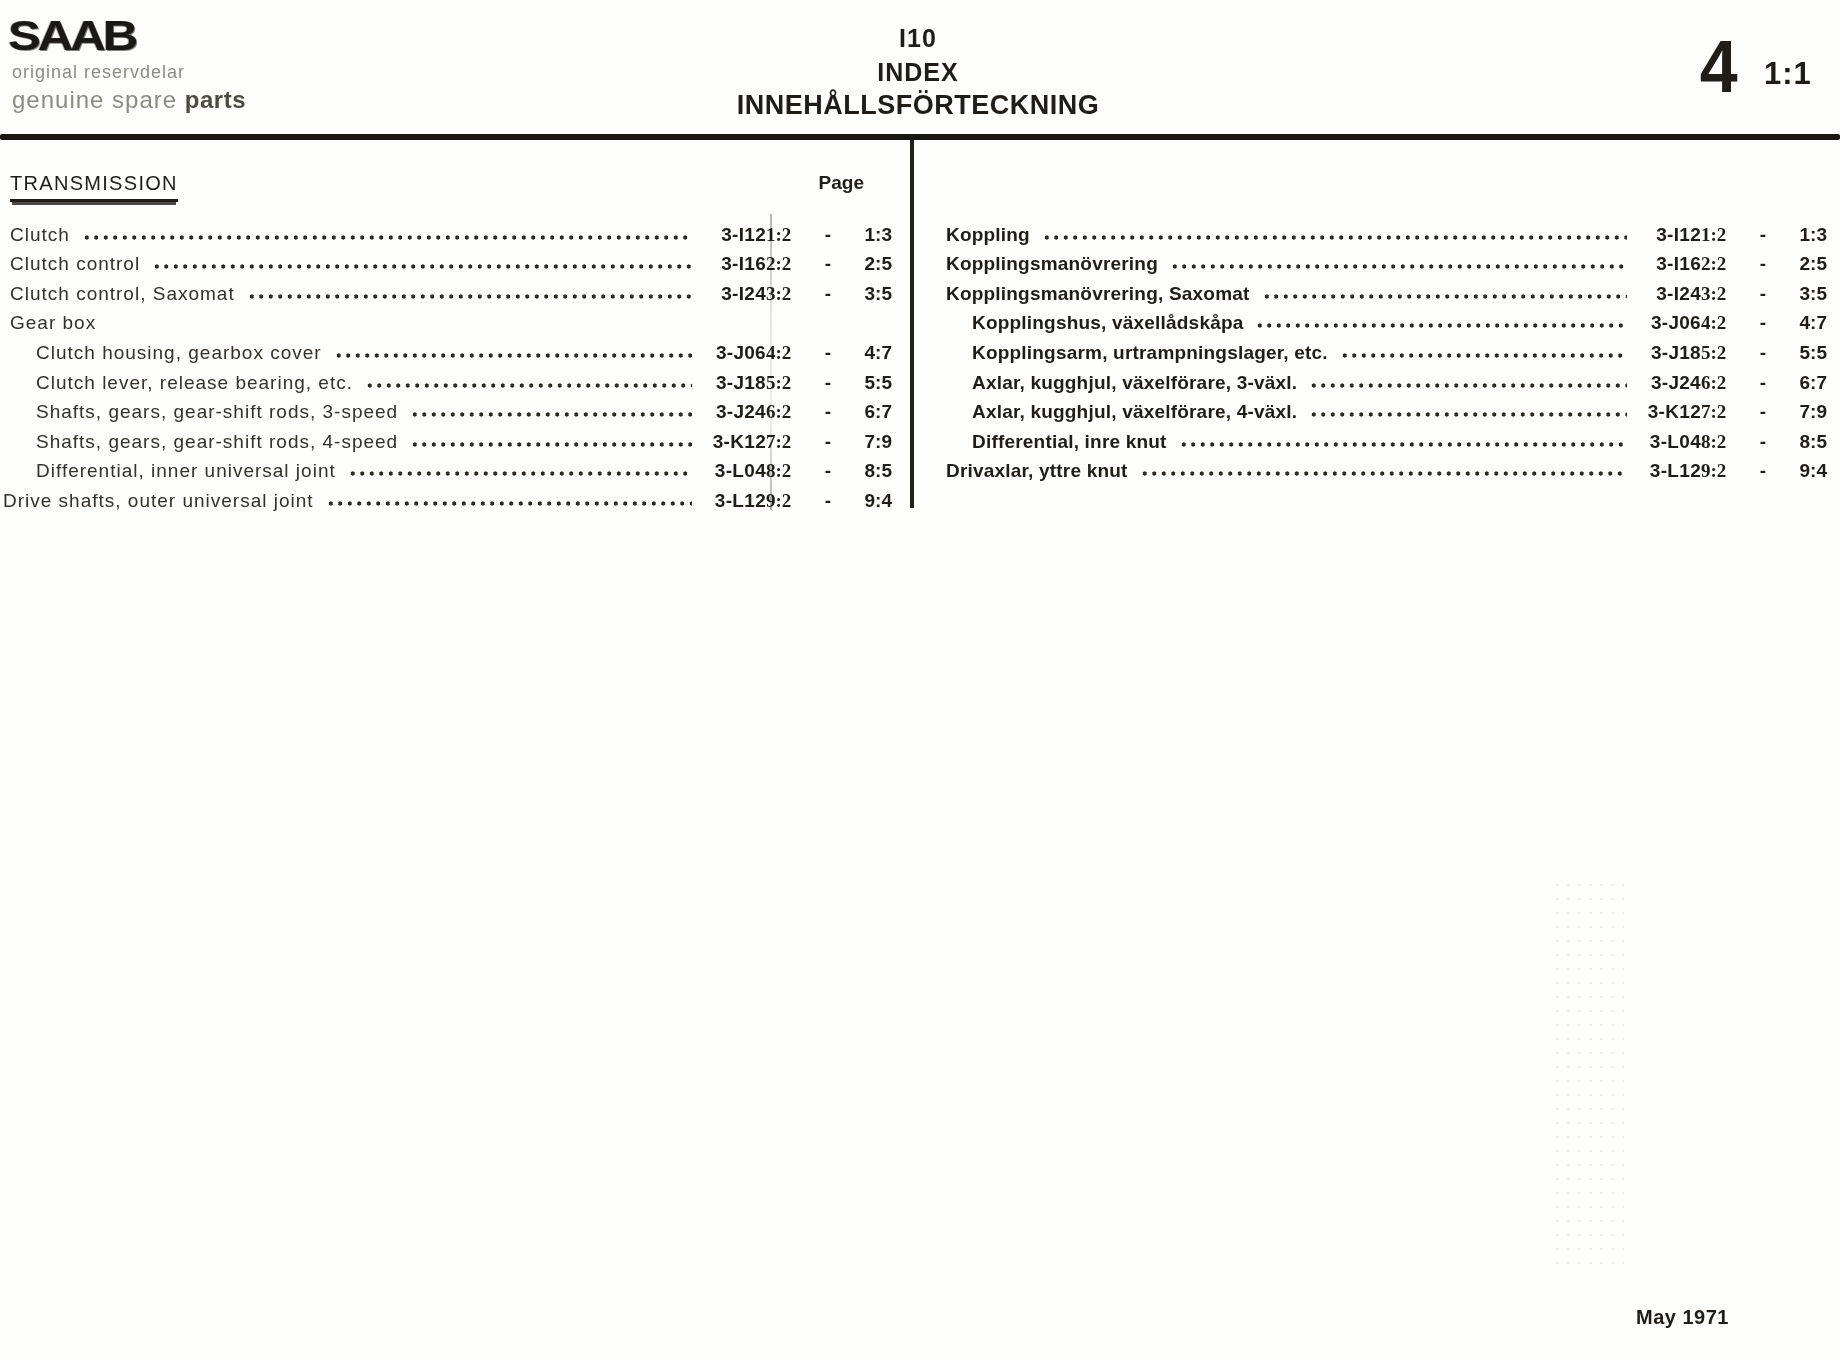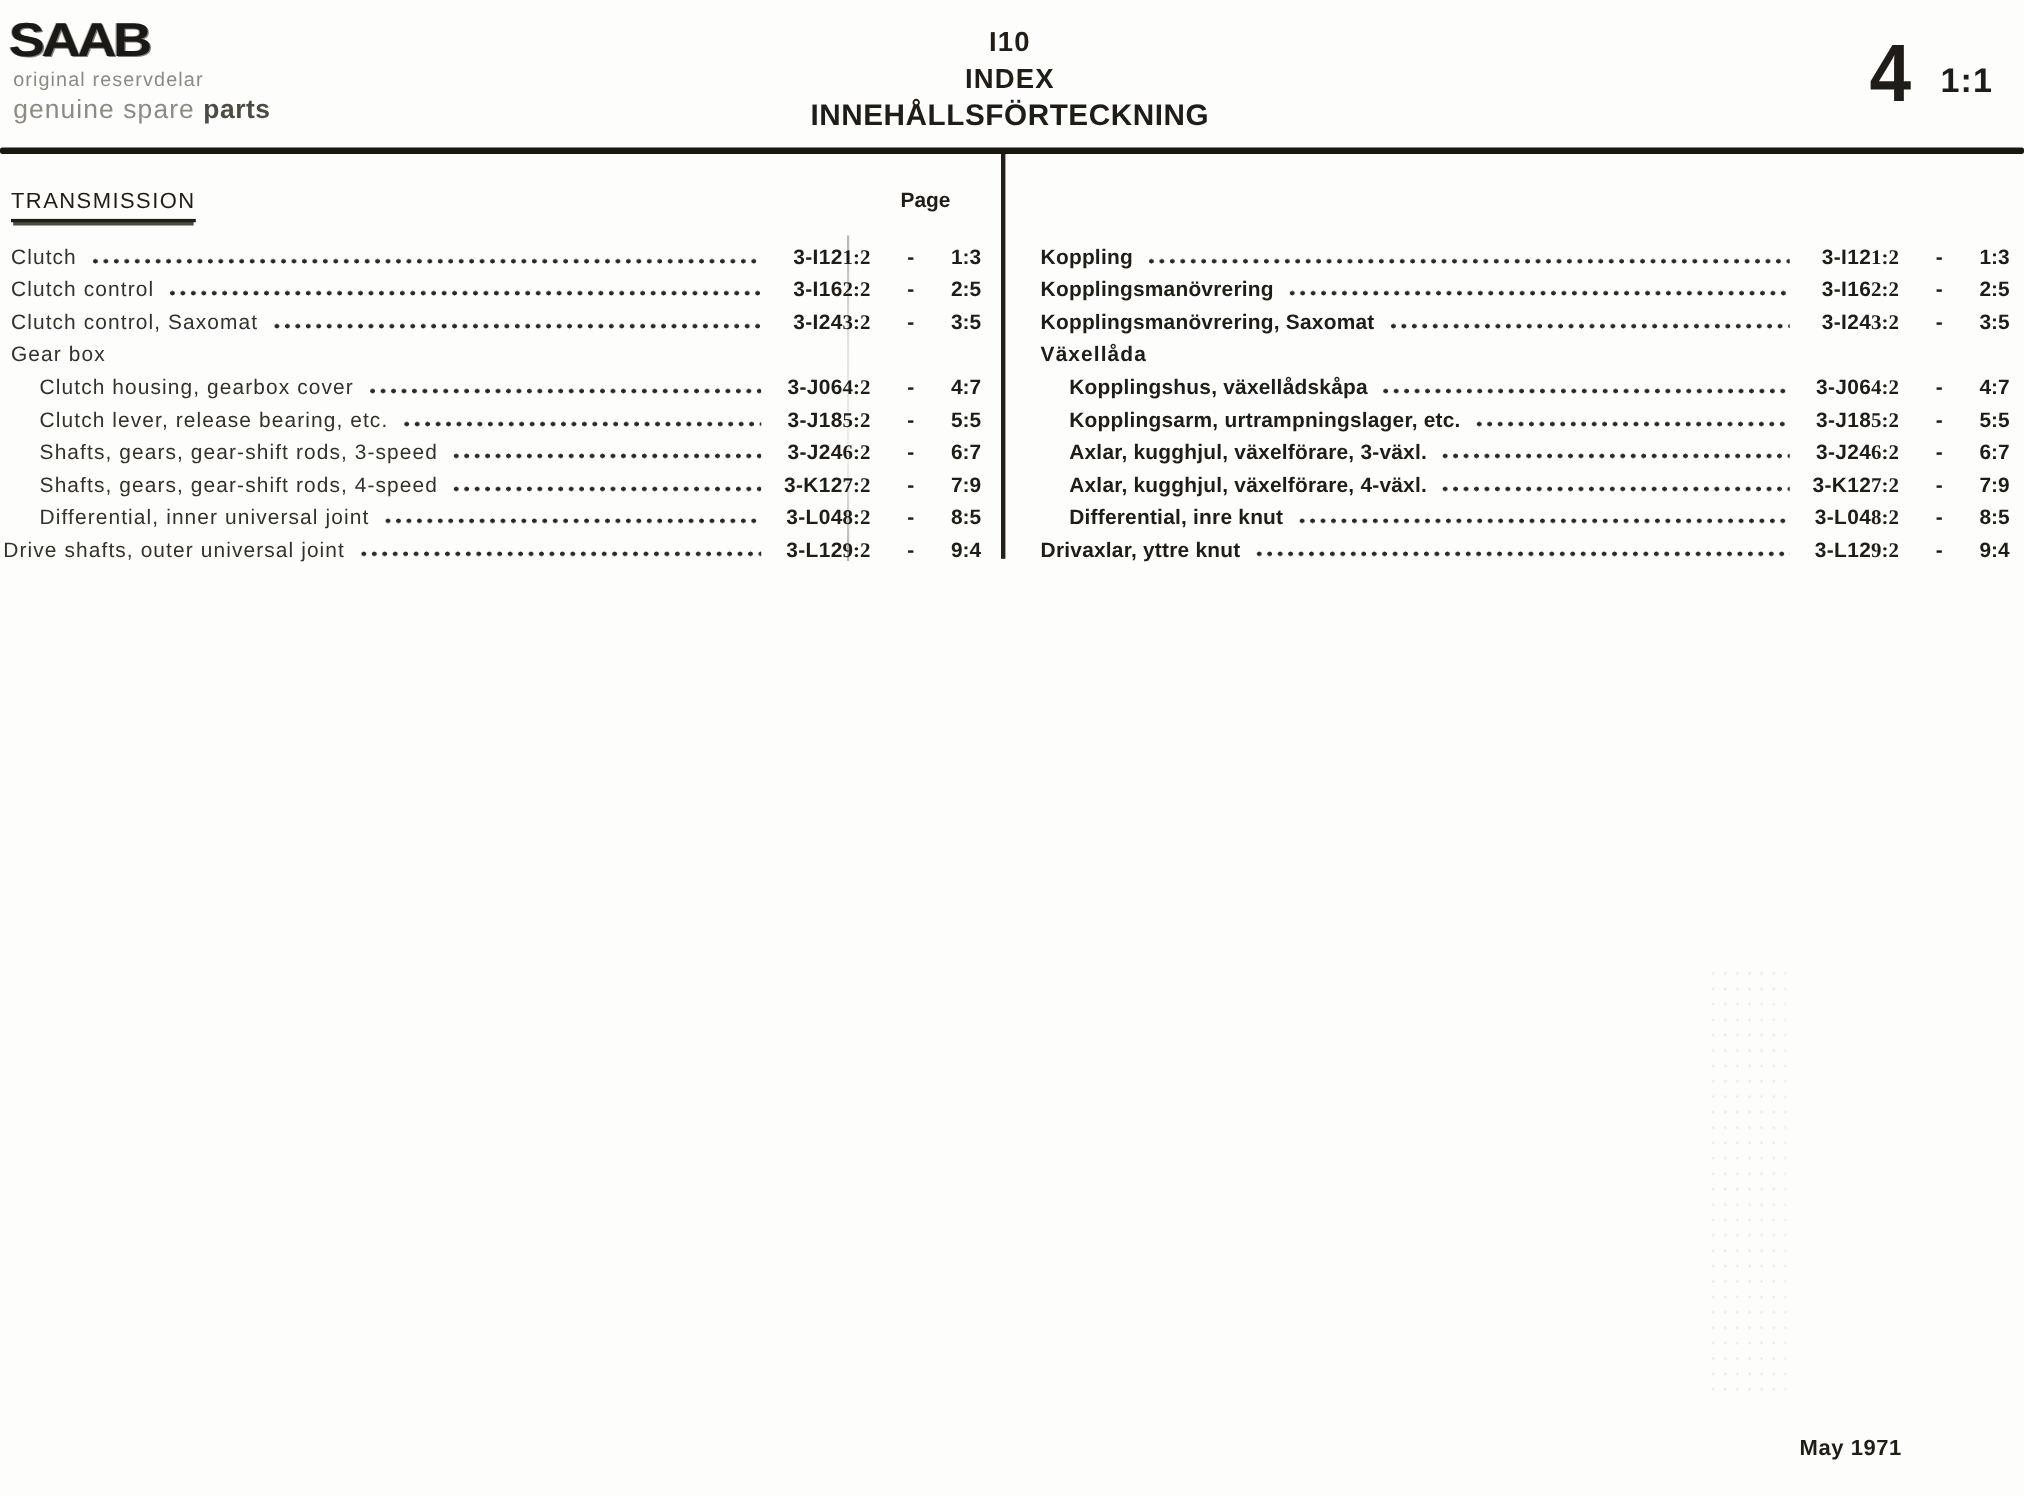--- a/index.html
+++ b/index.html
@@ -210,24 +210,20 @@
 
   <div class="row">
     <span class="label">Kopplingsmanövrering, Saxomat</span>
     <span class="leader"></span>
     <span class="code">3-I24</span>
     <span class="pfrom">3:2</span>
     <span class="pdash">-</span>
     <span class="pto">3:5</span>
   </div>
 
-  <div class="row section">
-    <span class="label">Växellåda</span>
-
-  </div>
 
   <div class="row indent">
     <span class="label">Kopplingshus, växellådskåpa</span>
     <span class="leader"></span>
     <span class="code">3-J06</span>
     <span class="pfrom">4:2</span>
     <span class="pdash">-</span>
     <span class="pto">4:7</span>
   </div>
 

